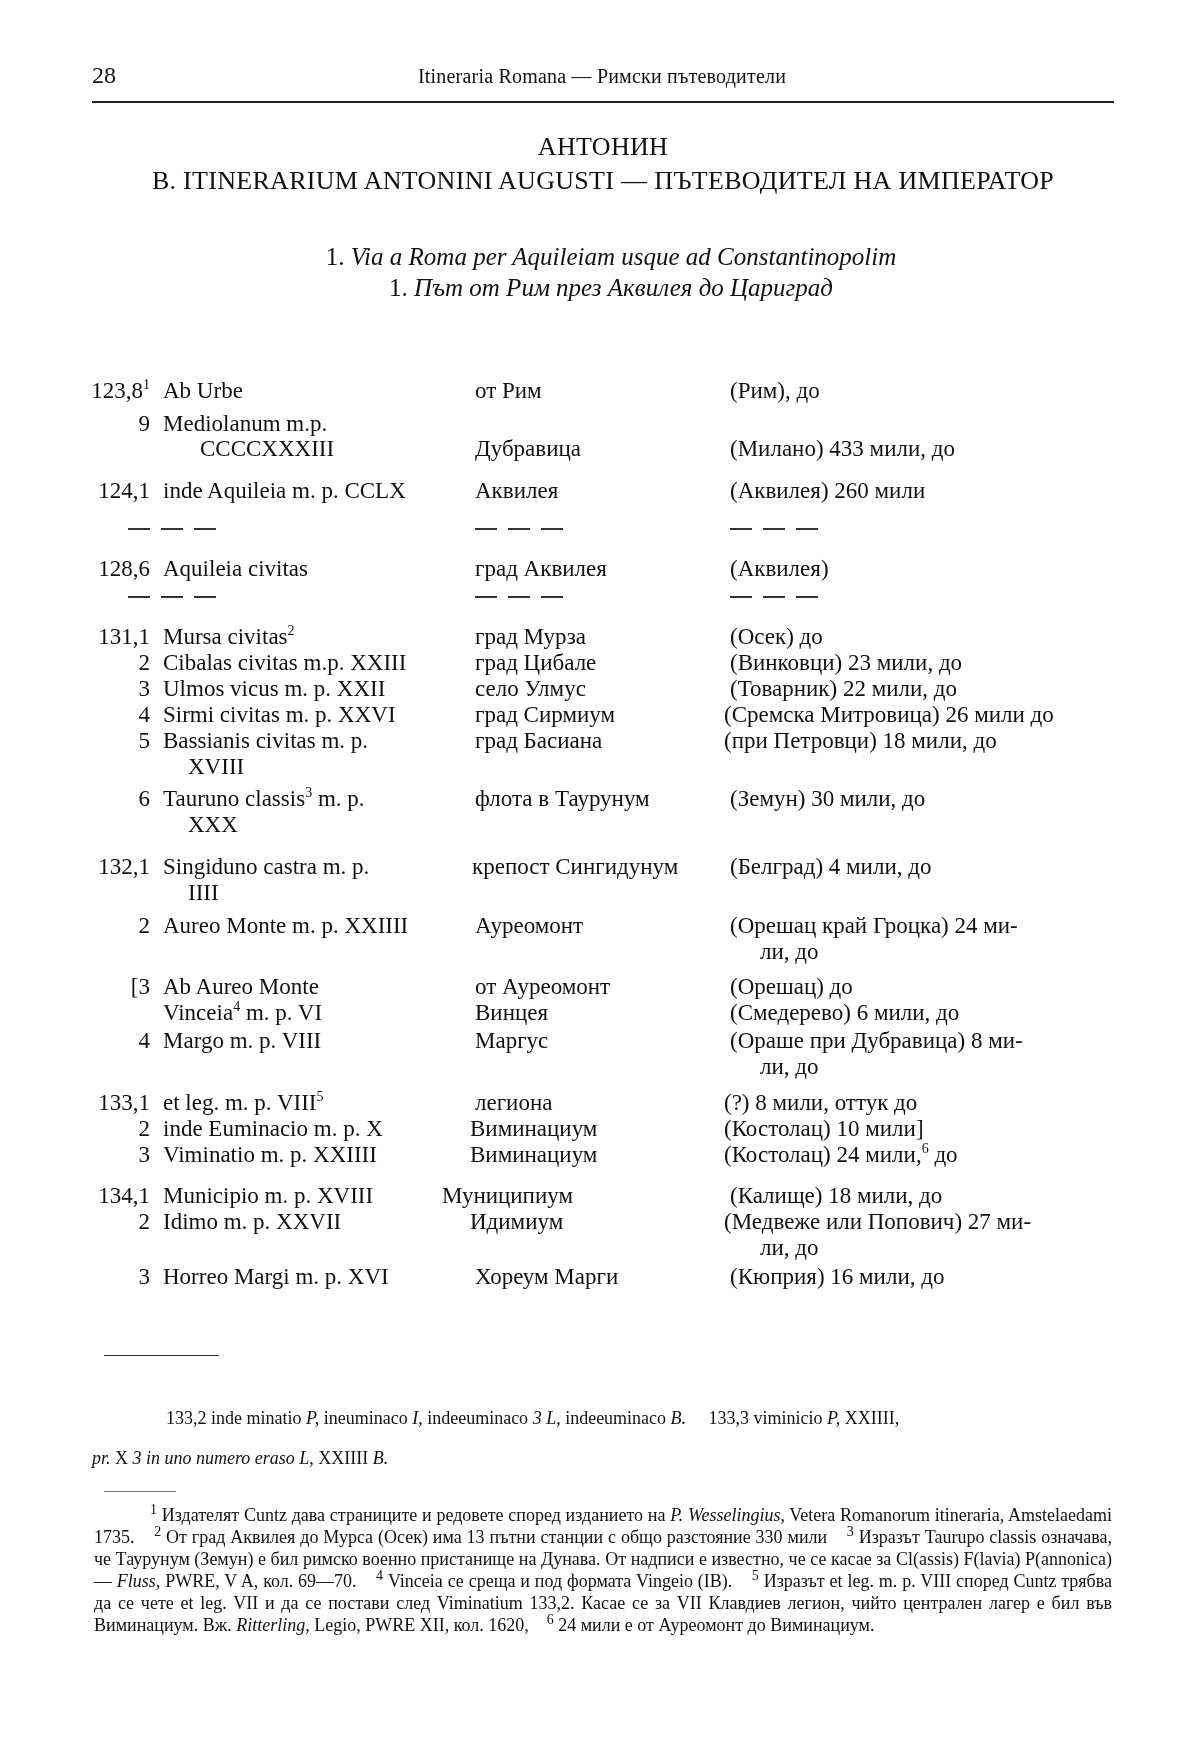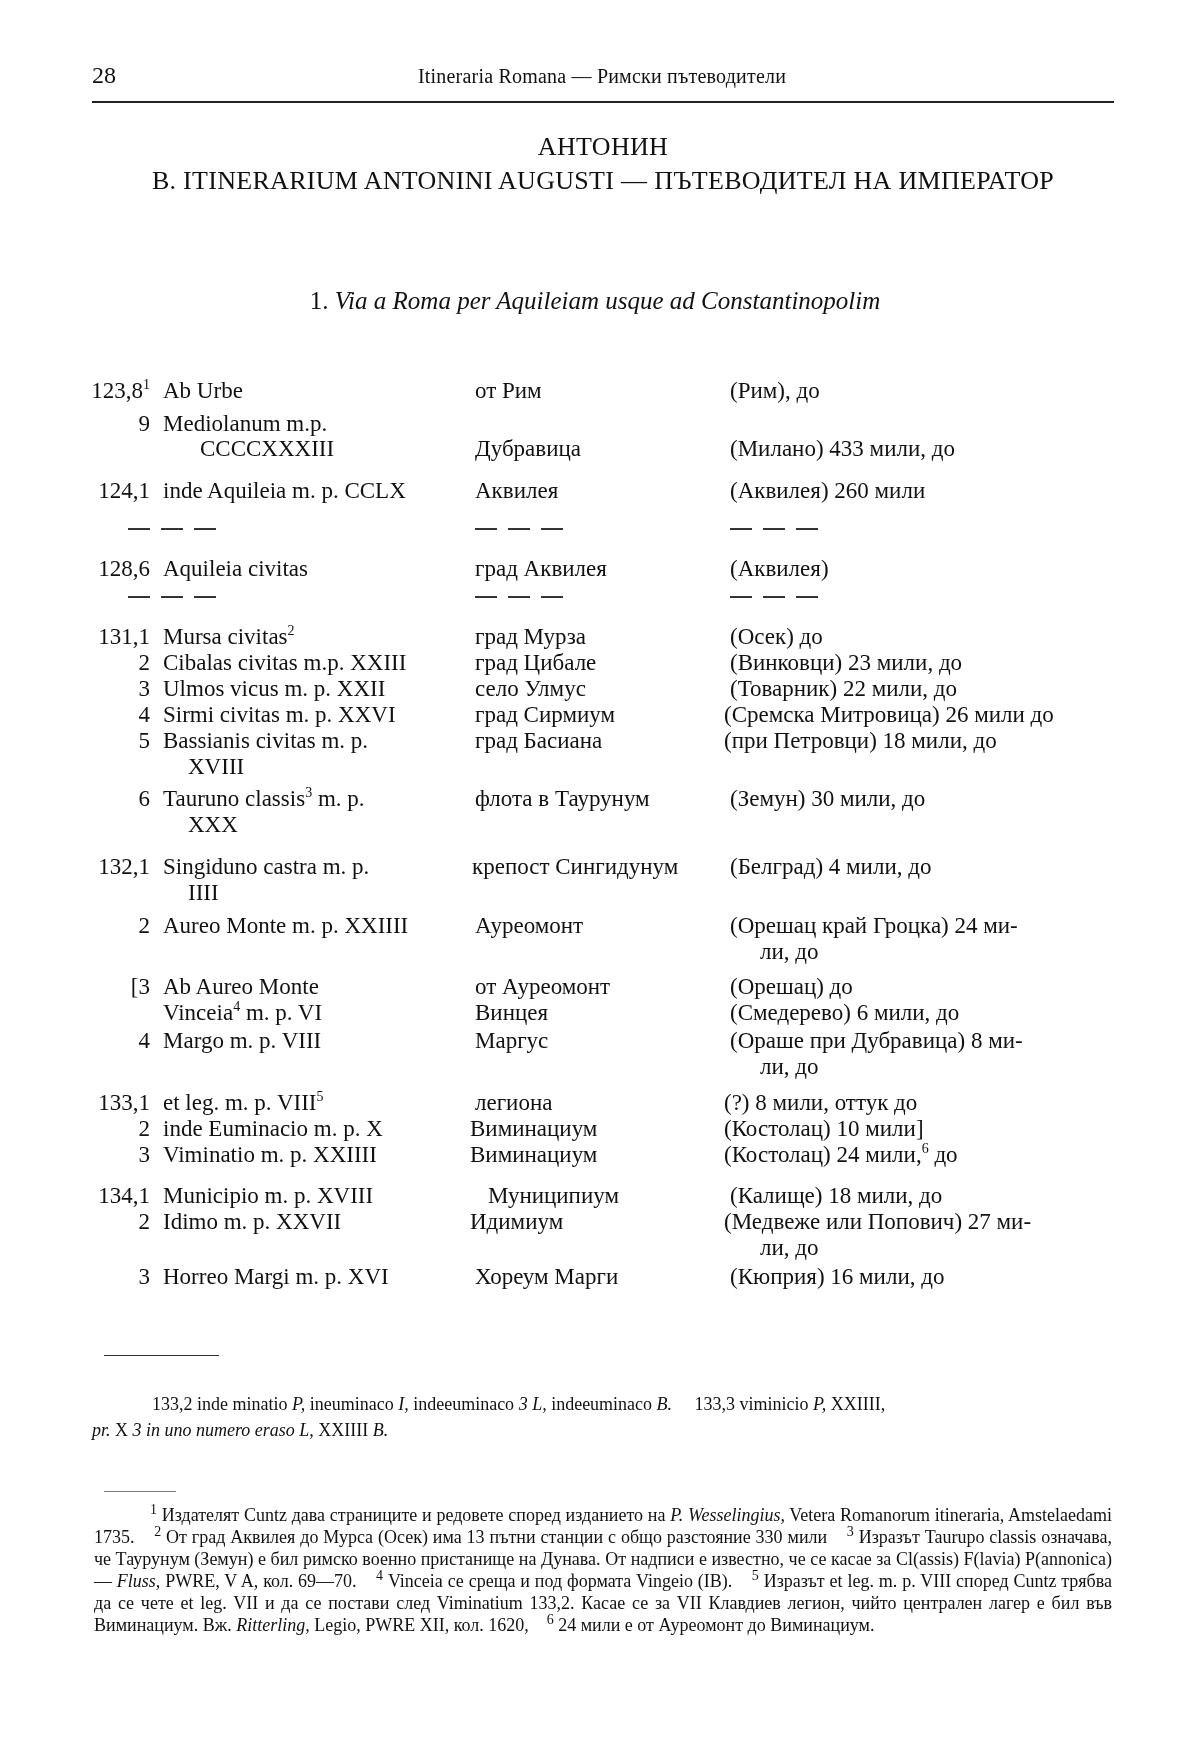--- a/index.html
+++ b/index.html
@@ -14,21 +14,21 @@
     .run-head { position: absolute; left: 92px; top: 56px; width: 1020px; height: 34px; }
     .page-num { position: absolute; left: 0; top: 6px; font-size: 24px; }
     .run-title { position: absolute; left: 0; width: 1020px; top: 9px; text-align: center; font-size: 20px; letter-spacing: 0.2px; }
     .head-rule { position: absolute; left: 92px; top: 101px; width: 1022px; height: 2px; background: #222; }
 
     .section-title {
       position: absolute; left: 92px; width: 1022px; top: 130px;
       text-align: center; font-size: 26px; line-height: 34px; letter-spacing: 0.3px;
     }
 
-    .sub-title { position: absolute; left: 84px; width: 1022px; text-align: center; font-style: italic; font-size: 25px; margin-top: 44px; }
+    .sub-title { position: absolute; left: 100px; width: 1022px; text-align: center; font-style: italic; font-size: 25px; }
     .sub-title .num { font-style: normal; }
     .sub1 { top: 243px; }
     .sub2 { top: 274px; }
     .source { position: absolute; left: 92px; width: 1022px; top: 318px; text-align: center; font-size: 18px; }
     .source .spaced { letter-spacing: 3px; }
 
     
     .it { position: absolute; left: 0; width: 1200px; font-size: 23px; line-height: 26px; }
     .it .ref { position: absolute; right: 1050px; text-align: right; white-space: nowrap; }
     .it .lat { position: absolute; left: 163px; white-space: nowrap; }
@@ -36,21 +36,21 @@
     .it .mod { position: absolute; left: 730px; white-space: nowrap; }
     .it .cont { position: absolute; white-space: nowrap; }
     sup { font-size: 14px; line-height: 0; vertical-align: super; }
 
     .dashes { position: absolute; height: 3px; }
     .dashes span { display: inline-block; width: 22px; height: 2px; background: #333; margin-right: 11px; vertical-align: top; }
 
     .fn-rule { position: absolute; height: 1px; background: #333; }
 
     .crit { position: absolute; left: 92px; width: 1022px; font-size: 18px; line-height: 22px; text-align: justify; }
-    .crit p { margin: 4px; text-indent: 56px; }
+    .crit p { margin: 18px; text-indent: 56px; }
     .notes { position: absolute; left: 92px; width: 1022px; font-size: 18px; line-height: 22px; text-align: justify; }
     .notes p { margin: 2px; text-indent: 56px; }
     i, .it-txt { font-style: italic; }
   </style>
 </head>
 <body>
 
 <div class="page">
 
   <div class="run-head">
@@ -61,20 +61,24 @@
 
   <div class="section-title">
     <div>АНТОНИН</div>
     <div>B. ITINERARIUM ANTONINI AUGUSTI — ПЪТЕВОДИТЕЛ НА ИМПЕРАТОР</div>
   </div>
 
   <div class="sub-title sub1">
     <span class="num">1.</span>
     <span>Via a Roma per Aquileiam usque ad Constantinopolim</span>
   </div>
+  <div class="sub-title sub2">
+    <span class="num">1.</span>
+    <span>Път от Рим през Аквилея до Цариград</span>
+  </div>
 
   <div>
 
     <div class="it" style="top:378px">
       <span class="ref"><span>123,8</span><sup>1</sup></span>
       <span class="lat">Ab Urbe</span>
       <span class="bg">от Рим</span>
       <span class="mod">(Рим), до</span>
     </div>
 
@@ -210,21 +214,21 @@
     <div class="it" style="top:1142px">
       <span class="ref">3</span>
       <span class="lat">Viminatio m. p. XXIIII</span>
       <span class="bg" style="left:470px">Виминациум</span>
       <span class="mod" style="left:724px"><span>(Костолац) 24 мили,</span><sup>6</sup><span> до</span></span>
     </div>
 
     <div class="it" style="top:1183px">
       <span class="ref">134,1</span>
       <span class="lat">Municipio m. p. XVIII</span>
-      <span class="bg" style="left:488px">Муниципиум</span>
+      <span class="bg" style="left:442px">Муниципиум</span>
       <span class="mod">(Калище) 18 мили, до</span>
     </div>
     <div class="it" style="top:1209px">
       <span class="ref">2</span>
       <span class="lat">Idimo m. p. XXVII</span>
       <span class="bg" style="left:470px">Идимиум</span>
       <span class="mod" style="left:724px">(Медвеже или Попович) 27 ми-</span>
     </div>
     <div class="it" style="top:1235px">
       <span class="cont" style="left:760px">ли, до</span>

